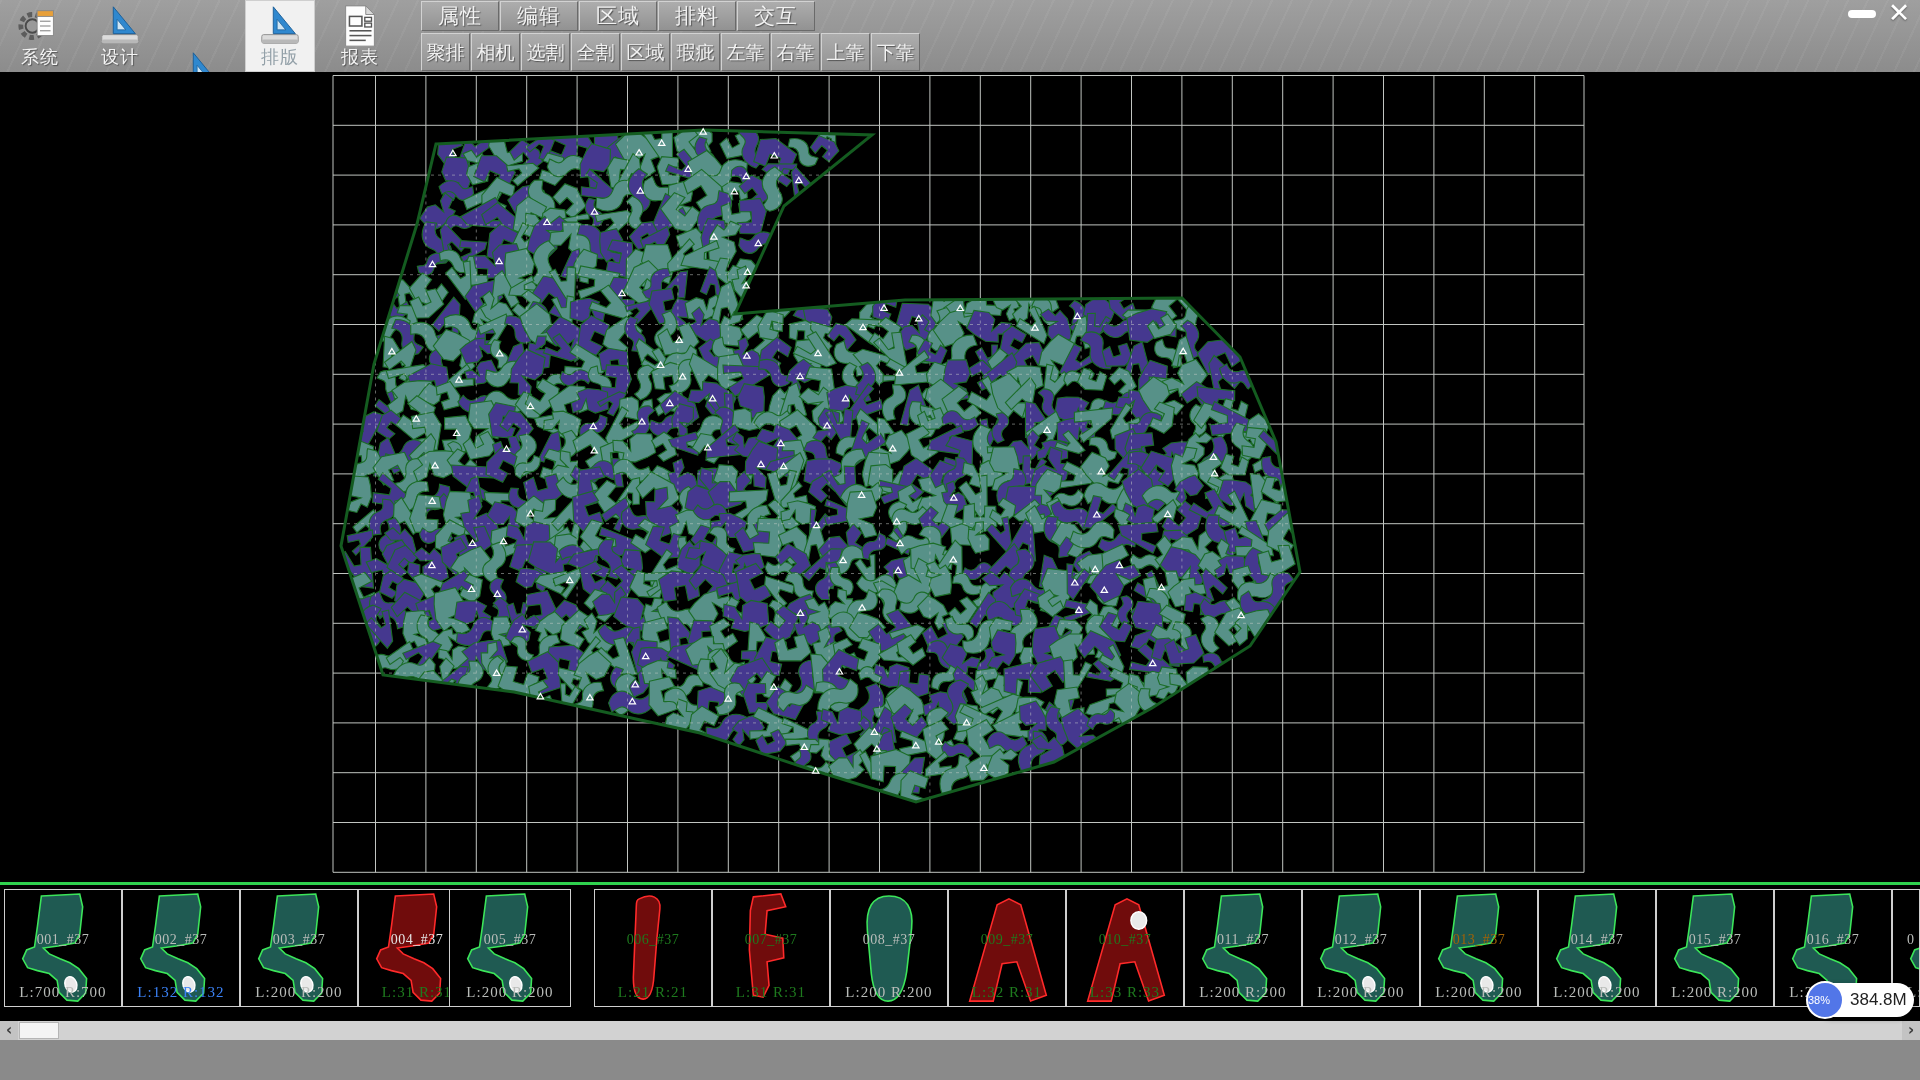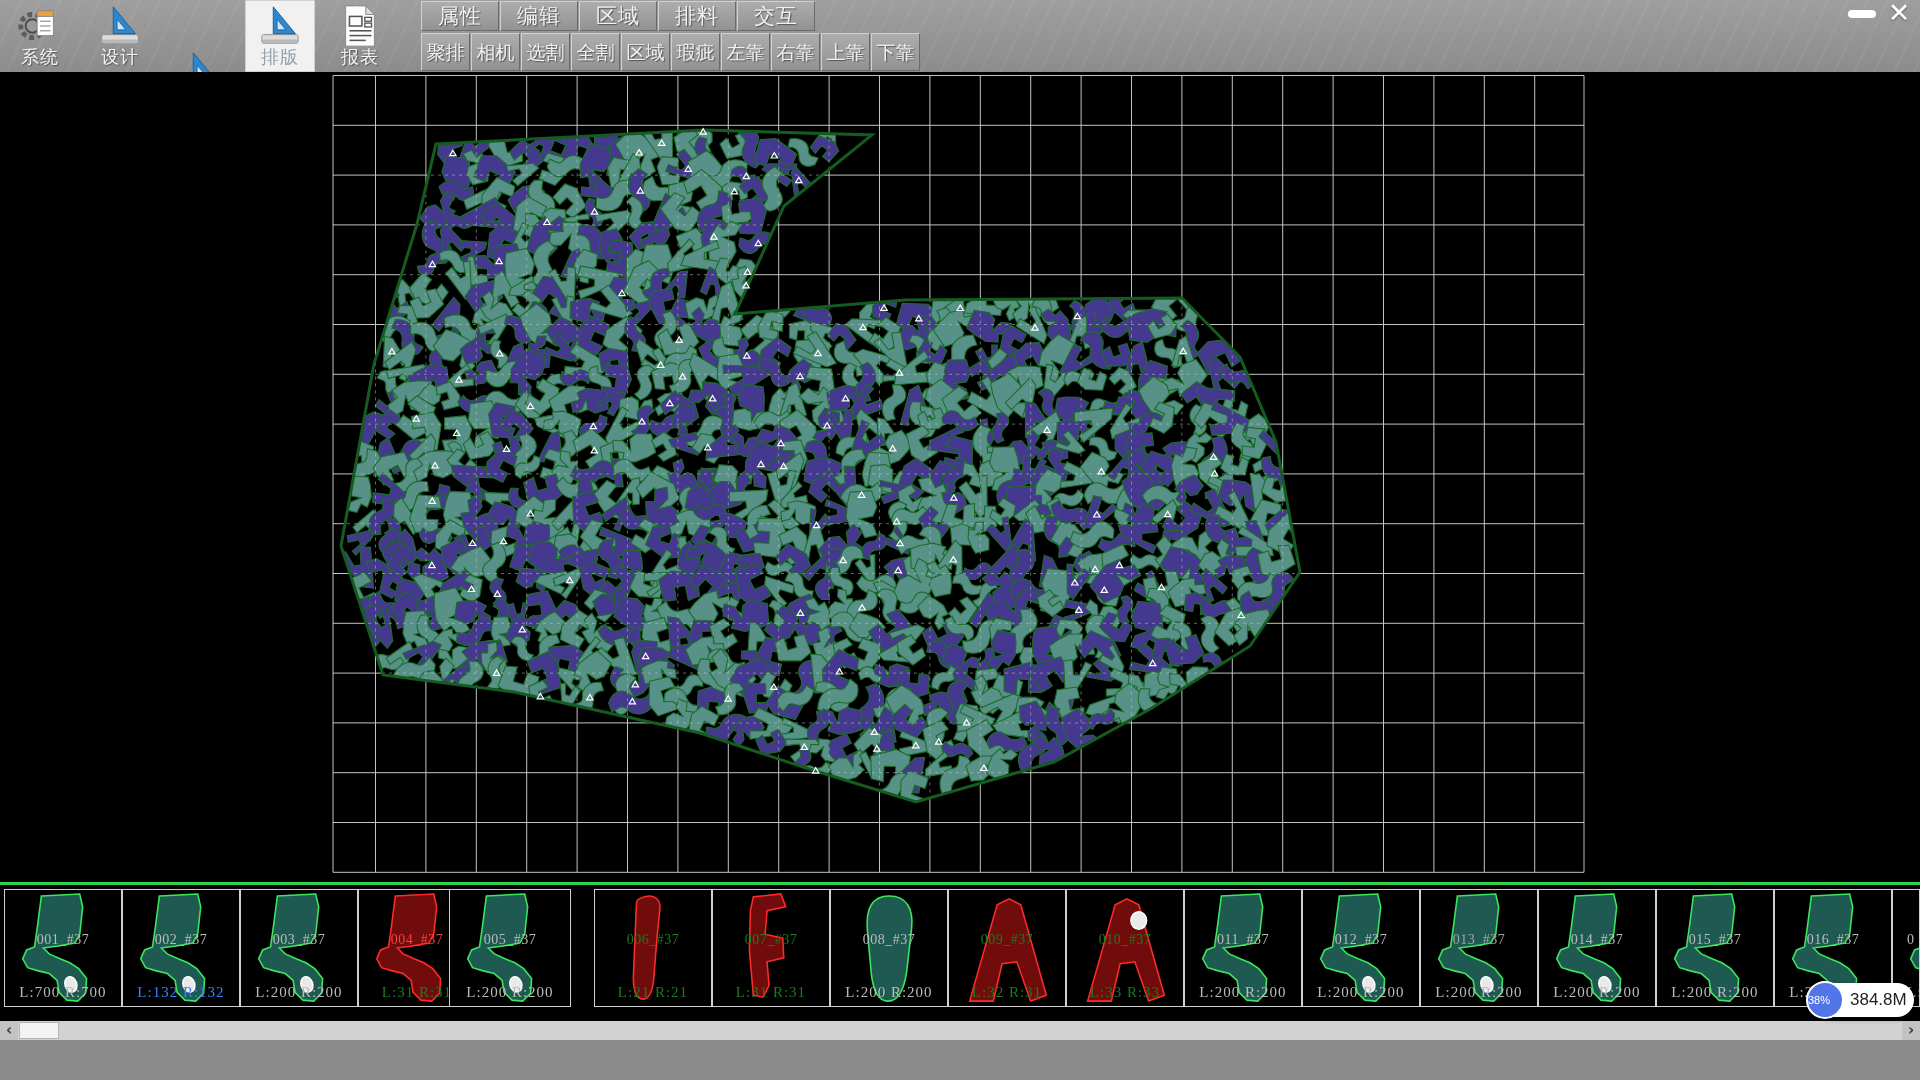--- a/index.html
+++ b/index.html
@@ -1225,21 +1225,21 @@
       <path d="M28,5 L67,3 L70,16 L67,44 L62,53 L45,56 L30,58 L36,64 L47,69 L57,73 L66,79 L74,89 L73,104 L65,112 L54,111 L46,103 L44,91 L36,84 L24,81 L14,78 L9,69 L13,60 L21,57 L24,36 Z" fill="#1f5a52" stroke="#3ce65a" stroke-width="1.6"></path>
       <ellipse cx="58" cy="95" rx="6" ry="8" transform="rotate(-18 58 95)" fill="#e9e9e9" stroke="#fff" stroke-width="1.5"></ellipse>
           </svg>
     <div class="plabel" style="color:#b9bcb9">003_#37</div>
     <div class="pcounts" style="color:#b9bcb9">L:200 R:200</div>
         </div>
         <div class="cell" style="left: 358px; width: 118px;">
           <svg width="112" height="116" viewBox="0 0 100 118">
       <path d="M28,5 L67,3 L70,16 L67,44 L62,53 L45,56 L30,58 L36,64 L47,69 L57,73 L66,79 L74,89 L73,104 L65,112 L54,111 L46,103 L44,91 L36,84 L24,81 L14,78 L9,69 L13,60 L21,57 L24,36 Z" fill="#700c0c" stroke="#ff2a2a" stroke-width="1.6"></path>
       </svg>
-    <div class="plabel" style="color:#ef4444">004_#37</div>
+    <div class="plabel" style="color:#e5e5e5">004_#37</div>
     <div class="pcounts" style="color:#1e7a1e">L:31 R:31</div>
         </div>
         <div class="cell" style="left: 449px; width: 122px;">
           <svg width="112" height="116" viewBox="0 0 100 118">
       <path d="M28,5 L67,3 L70,16 L67,44 L62,53 L45,56 L30,58 L36,64 L47,69 L57,73 L66,79 L74,89 L73,104 L65,112 L54,111 L46,103 L44,91 L36,84 L24,81 L14,78 L9,69 L13,60 L21,57 L24,36 Z" fill="#1f5a52" stroke="#3ce65a" stroke-width="1.6"></path>
       <ellipse cx="58" cy="95" rx="6" ry="8" transform="rotate(-18 58 95)" fill="#e9e9e9" stroke="#fff" stroke-width="1.5"></ellipse>
           </svg>
     <div class="plabel" style="color:#b9bcb9">005_#37</div>
     <div class="pcounts" style="color:#b9bcb9">L:200 R:200</div>
         </div>
@@ -1292,21 +1292,21 @@
       <ellipse cx="58" cy="95" rx="6" ry="8" transform="rotate(-18 58 95)" fill="#e9e9e9" stroke="#fff" stroke-width="1.5"></ellipse>
           </svg>
     <div class="plabel" style="color:#b9bcb9">012_#37</div>
     <div class="pcounts" style="color:#b9bcb9">L:200 R:200</div>
         </div>
         <div class="cell" style="left: 1420px; width: 118px;">
           <svg width="112" height="116" viewBox="0 0 100 118">
       <path d="M28,5 L67,3 L70,16 L67,44 L62,53 L45,56 L30,58 L36,64 L47,69 L57,73 L66,79 L74,89 L73,104 L65,112 L54,111 L46,103 L44,91 L36,84 L24,81 L14,78 L9,69 L13,60 L21,57 L24,36 Z" fill="#1f5a52" stroke="#3ce65a" stroke-width="1.6"></path>
       <ellipse cx="58" cy="95" rx="6" ry="8" transform="rotate(-18 58 95)" fill="#e9e9e9" stroke="#fff" stroke-width="1.5"></ellipse>
           </svg>
-    <div class="plabel" style="color:#a3a3a3">013_#37</div>
+    <div class="plabel" style="color:#a16207">013_#37</div>
     <div class="pcounts" style="color:#b9bcb9">L:200 R:200</div>
         </div>
         <div class="cell" style="left: 1538px; width: 118px;">
           <svg width="112" height="116" viewBox="0 0 100 118">
       <path d="M28,5 L67,3 L70,16 L67,44 L62,53 L45,56 L30,58 L36,64 L47,69 L57,73 L66,79 L74,89 L73,104 L65,112 L54,111 L46,103 L44,91 L36,84 L24,81 L14,78 L9,69 L13,60 L21,57 L24,36 Z" fill="#1f5a52" stroke="#3ce65a" stroke-width="1.6"></path>
       <ellipse cx="58" cy="95" rx="6" ry="8" transform="rotate(-18 58 95)" fill="#e9e9e9" stroke="#fff" stroke-width="1.5"></ellipse>
           </svg>
     <div class="plabel" style="color:#b9bcb9">014_#37</div>
     <div class="pcounts" style="color:#b9bcb9">L:200 R:200</div>
         </div>

